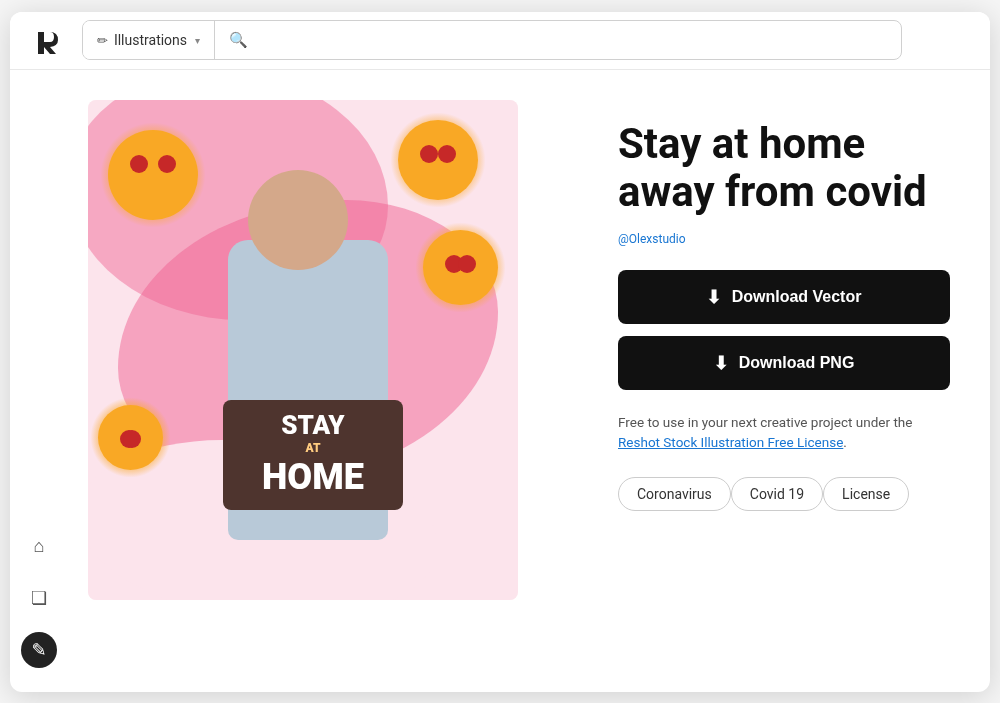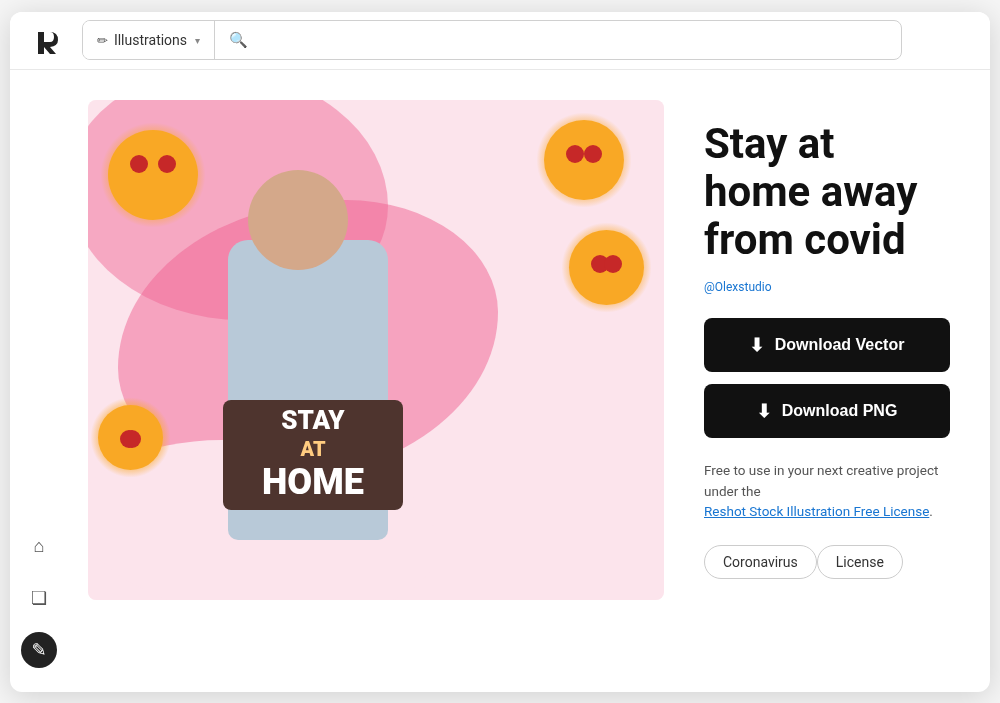--- a/index.html
+++ b/index.html
@@ -125,21 +125,21 @@
       color: #fff;
     }
     
     .image-section {
       margin-left: 48px;
       flex: 0 0 490px;
       display: flex;
       flex-direction: column;
     }
     .illustration-container {
-      width: 576px;
+      width: 430px;
       height: 500px;
       border-radius: 8px;
       overflow: hidden;
       position: relative;
       background: #fff5f8;
     }
     
     .illus-bg {
       width: 100%;
       height: 100%;
@@ -199,21 +199,21 @@
       align-items: center;
       justify-content: center;
       color: #fff;
       font-weight: 900;
       font-size: 22px;
       text-transform: uppercase;
       line-height: 1.2;
       z-index: 10;
     }
     .stay-home-sign .stay { font-size: 26px; color: #fff; }
-    .stay-home-sign .at { font-size: 20px; color: #ffcc80; }
+    .stay-home-sign .at { font-size: 12px; color: #ffcc80; }
     .stay-home-sign .home { font-size: 36px; color: #fff; }
     
     .character {
       position: absolute;
       bottom: 60px;
       left: 110px;
       width: 240px;
       height: 360px;
       z-index: 5;
     }
@@ -436,18 +436,19 @@
       </button>
 
       <p class="license-text">
         <span>Free to use in your next creative project under the</span>
         <br>
         <a class="license-link">Reshot Stock Illustration Free License</a><span>.</span>
       </p>
 
       <div class="tags-row">
         <span class="tag">Coronavirus</span>
+        <span class="tag">Covid 19</span>
         <span class="tag">License</span>
       </div>
     </div>
 
   </div>
 </div>
 
 </body></html>

